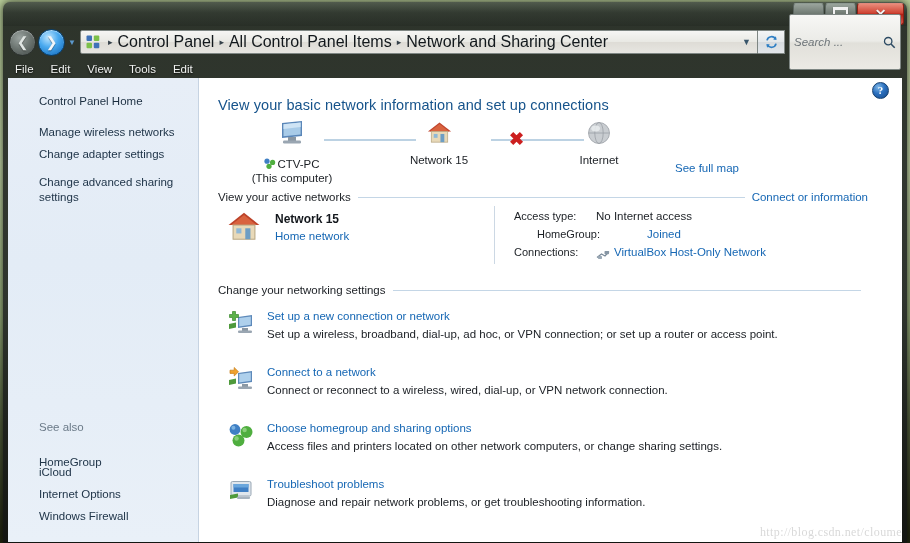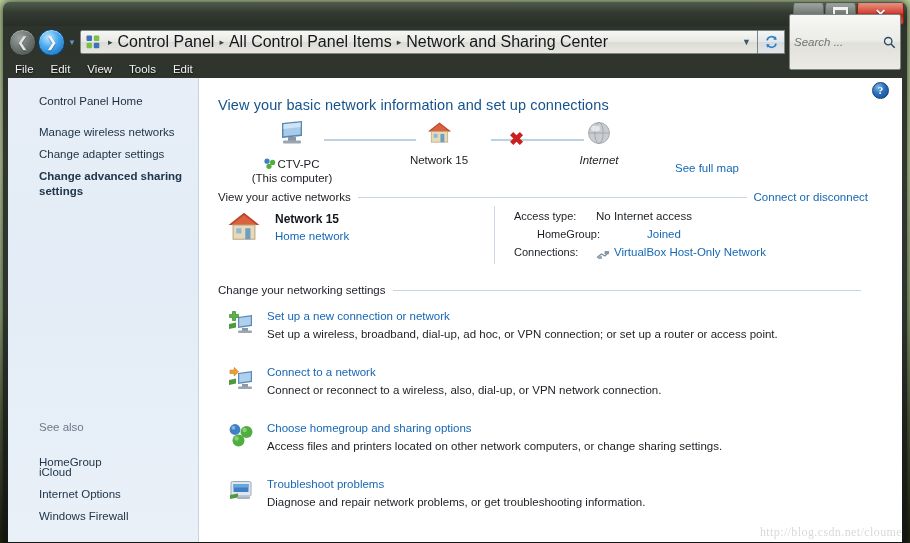--- a/index.html
+++ b/index.html
@@ -483,21 +483,21 @@
   </div>
 
   <div id="client">
     <div id="clienttop"></div>
     <div id="scrollstrip"></div>
 
     <div id="sidebar">
       <div class="side-link hdr" style="top:16px;">Control Panel Home</div>
       <div class="side-link" style="top:47px;">Manage wireless networks</div>
       <div class="side-link" style="top:69px;">Change adapter settings</div>
-      <div class="side-link" style="top:91px;font-weight:bold;">Change advanced sharing settings</div>
+      <div class="side-link" style="top:97px;">Change advanced sharing settings</div>
 
       <div class="side-heading" style="top:343px;">See also</div>
       <div class="side-link" style="top:377px;">HomeGroup</div>
       <div class="side-link" style="top:387px;">iCloud</div>
       <div class="side-link" style="top:409px;">Internet Options</div>
       <div class="side-link" style="top:431px;">Windows Firewall</div>
     </div>
 
     <div id="main">
 
@@ -544,30 +544,30 @@
         <div class="link-line" style="left:338px; width:47px;"></div>
 
         <div class="node" style="left:352px; top:0; width:96px;">
           <svg width="26" height="26" viewBox="0 0 26 26">
             <circle cx="13" cy="13" r="10.5" fill="#c9cdd1"></circle>
             <circle cx="13" cy="13" r="10.5" fill="none" stroke="#9aa0a6" stroke-width="0.8"></circle>
             <ellipse cx="13" cy="13" rx="4.2" ry="10.5" fill="none" stroke="#9aa0a6" stroke-width="0.8"></ellipse>
             <line x1="2.7" y1="13" x2="23.3" y2="13" stroke="#9aa0a6" stroke-width="0.8"></line>
             <ellipse cx="9.6" cy="8.4" rx="4.4" ry="3" fill="#e9ecee" opacity="0.85"></ellipse>
           </svg>
-          <div class="lbl" style="margin-top:3px;font-style:italic;">Internet</div>
+          <div class="lbl" style="margin-top:3px;">Internet</div>
         </div>
 
         <div id="seefullmap">See full map</div>
       </div>
 
       <div class="sect" style="top:113px;">
         <span>View your active networks</span>
         <span class="rule"></span>
-        <span class="right-link">Connect or disconnect</span>
+        <span class="right-link">Connect or information</span>
       </div>
 
       <div id="activenet">
         <span style="position:absolute;left:8px;top:4px;">
           <svg width="36" height="34" viewBox="0 0 28 26">
             <path d="M14 2 L26 11.5 L2 11.5 Z" fill="#bc4229"></path>
             <path d="M14 3.6 L24 11.5 L4 11.5 Z" fill="#d9633f"></path>
             <rect x="5.5" y="11.5" width="17" height="11" fill="#e8d9b8"></rect>
             <rect x="5.5" y="11.5" width="17" height="11" fill="none" stroke="#b8a782" stroke-width="0.8"></rect>
             <rect x="8" y="14" width="4" height="4" fill="#8fb8d6"></rect>
@@ -621,21 +621,21 @@
           <svg width="27" height="26" viewBox="0 0 27 26">
             <path d="M10 7 L24 5 L24 16 L10 18 Z" fill="#5d89ba"></path>
             <path d="M11.2 8.1 L22.8 6.5 L22.8 14.8 L11.2 16.5 Z" fill="#aed0ec"></path>
             <rect x="14" y="18" width="6" height="3" fill="#8b98a4"></rect>
             <rect x="10" y="20.5" width="14" height="2.6" rx="1" fill="#9aa6b2"></rect>
             <path d="M1 14 L8 12.5 L8 17.5 L1 19 Z" fill="#4f9a3c"></path>
             <path d="M2 4.2 L6.2 4.2 L6.2 1.5 L10.5 5.8 L6.2 10 L6.2 7.4 L2 7.4 Z" fill="#f0a22e" stroke="#c77d15" stroke-width="0.7"></path>
           </svg>
         </span>
         <span class="title">Connect to a network</span>
-        <span class="desc">Connect or reconnect to a wireless, also, dial-up, or VPN network connection.</span>
+        <span class="desc">Connect or reconnect to a wireless, wired, dial-up, or VPN network connection.</span>
       </div>
 
       <div class="setitem" style="top:344px;">
         <span class="ico">
           <svg width="27" height="26" viewBox="0 0 27 26">
             <circle cx="7" cy="7.5" r="5.4" fill="#3f7fc4"></circle>
             <circle cx="5.4" cy="5.8" r="2" fill="#8fc3ea" opacity="0.75"></circle>
             <circle cx="18.5" cy="10" r="6" fill="#4fae3f"></circle>
             <circle cx="16.6" cy="8" r="2.2" fill="#9dd98e" opacity="0.75"></circle>
             <circle cx="10.5" cy="18.5" r="6" fill="#4fae3f"></circle>

